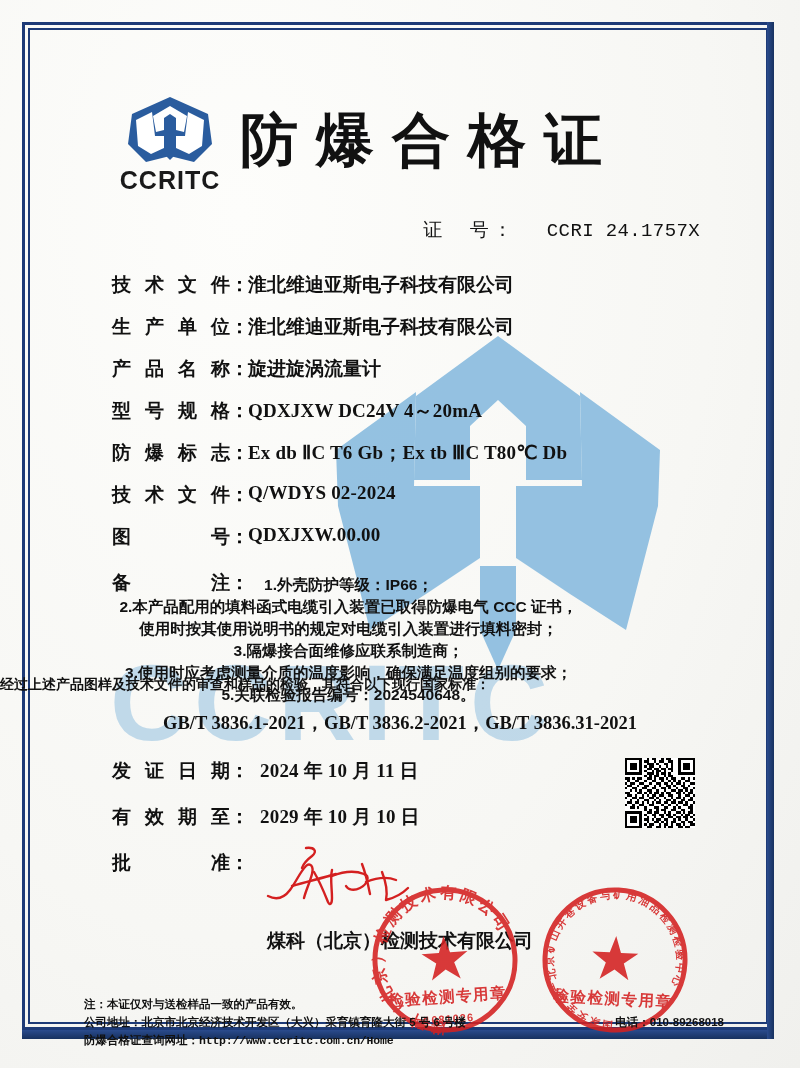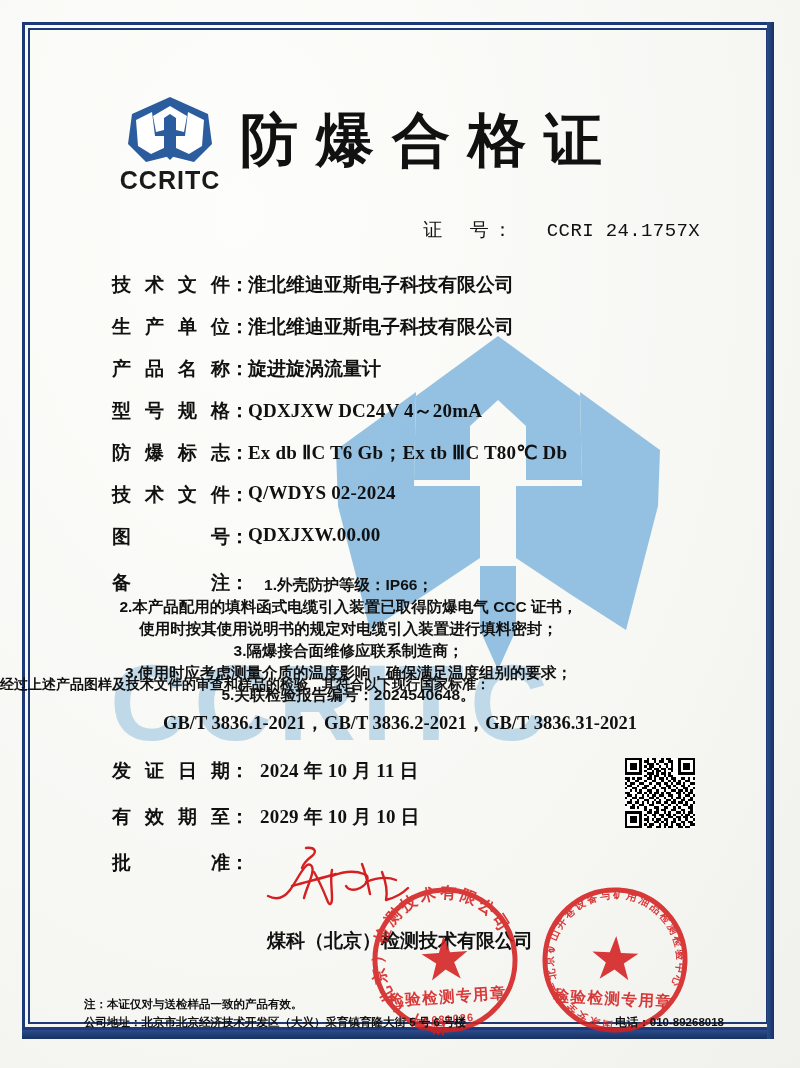--- a/index.html
+++ b/index.html
@@ -288,15 +288,18 @@
     <path d="M80 56 L85.6 72.6 L103 72.6 L89 83 L94.4 99.6 L80 89.4 L65.6 99.6 L71 83 L57 72.6 L74.4 72.6 Z" fill="#d42020"></path>
     <text x="80" y="124" text-anchor="middle" font-size="15.5" font-weight="bold" fill="#d42020" letter-spacing="1.5" font-family="'Liberation Sans',sans-serif">检验检测专用章</text>
   </svg>
 
   <div id="footer">
     <div class="line">注：本证仅对与送检样品一致的产品有效。</div>
     <div class="line">
       <span>公司地址：北京市北京经济技术开发区（大兴）采育镇育隆大街 5 号 6 号楼</span>
       <span class="phone">电话：010-89268018</span>
     </div>
+    <div class="line">
+      <span>防爆合格证查询网址：</span><span class="url">http://www.ccritc.com.cn/Home</span>
+    </div>
   </div>
 
 </div>
 
 </body></html>

